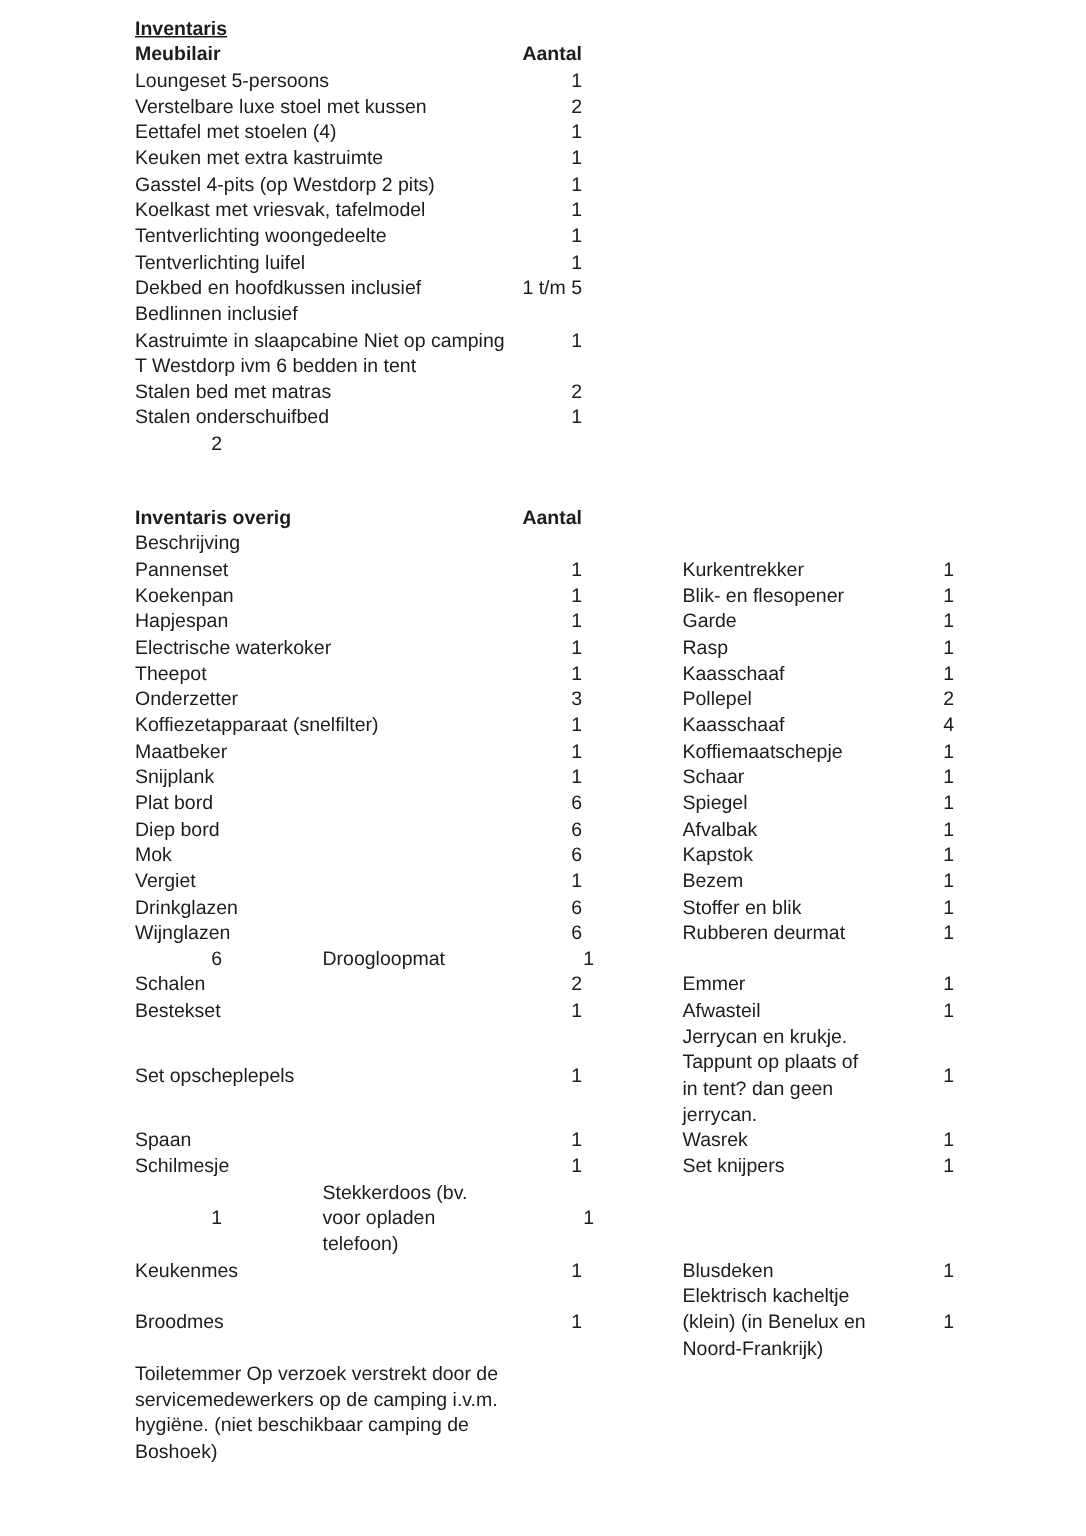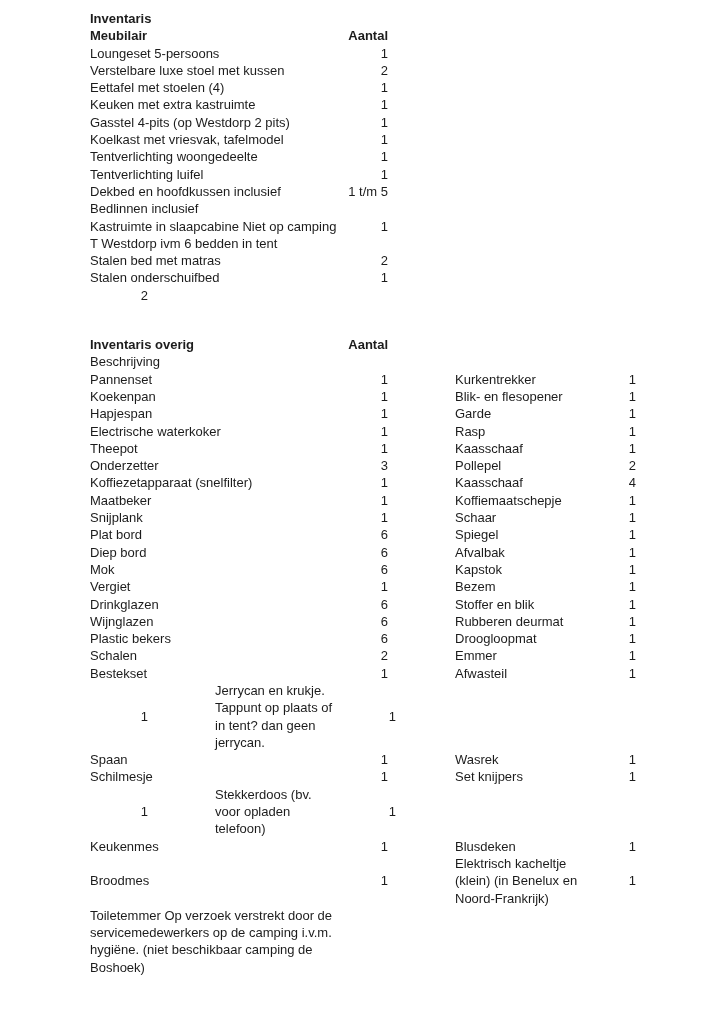--- a/index.html
+++ b/index.html
@@ -23,21 +23,21 @@
   .row { display: flex; align-items: center; }
   .cell { flex: none; }
   .cell.name  { width: 240px; white-space: pre; }
   .cell.qty   { width: 58px;  text-align: right; white-space: pre; }
   .cell.qty.num { text-align: right; }
   .cell.rname { width: 150px; margin-left: 67px; white-space: pre; }
   .cell.rqty  { width: 31px;  text-align: left; white-space: pre; }
   .cell.rqty.num { text-align: right; }
   .bold { font-weight: bold; }
   .section-other { margin-top: 32px; }
-  .doc-title { white-space: pre; }
+  .doc-title { white-space: pre; text-decoration: underline; }
 </style>
 </head>
 <body>
 
 <div class="page">
   <div class="doc">
 
     <div class="section-furniture">
       <div class="doc-title bold">Inventaris</div>
       <div class="row">
@@ -200,38 +200,38 @@
             <div class="cell rname">Stoffer en blik</div>
             <div class="cell rqty num">1</div>
           </div>
           <div class="row">
             <div class="cell name">Wijnglazen</div>
             <div class="cell qty num">6</div>
             <div class="cell rname">Rubberen deurmat</div>
             <div class="cell rqty num">1</div>
           </div>
           <div class="row">
-            <div class="cell name">Plastic bekers</div>
             <div class="cell qty num">6</div>
             <div class="cell rname">Droogloopmat</div>
             <div class="cell rqty num">1</div>
           </div>
           <div class="row">
             <div class="cell name">Schalen</div>
             <div class="cell qty num">2</div>
             <div class="cell rname">Emmer</div>
             <div class="cell rqty num">1</div>
           </div>
           <div class="row">
             <div class="cell name">Bestekset</div>
             <div class="cell qty num">1</div>
             <div class="cell rname">Afwasteil</div>
             <div class="cell rqty num">1</div>
           </div>
           <div class="row">
+            <div class="cell name">Set opscheplepels</div>
             <div class="cell qty num">1</div>
             <div class="cell rname">Jerrycan en krukje.
 Tappunt op plaats of
 in tent? dan geen
 jerrycan.</div>
             <div class="cell rqty num">1</div>
           </div>
           <div class="row">
             <div class="cell name">Spaan</div>
             <div class="cell qty num">1</div>

